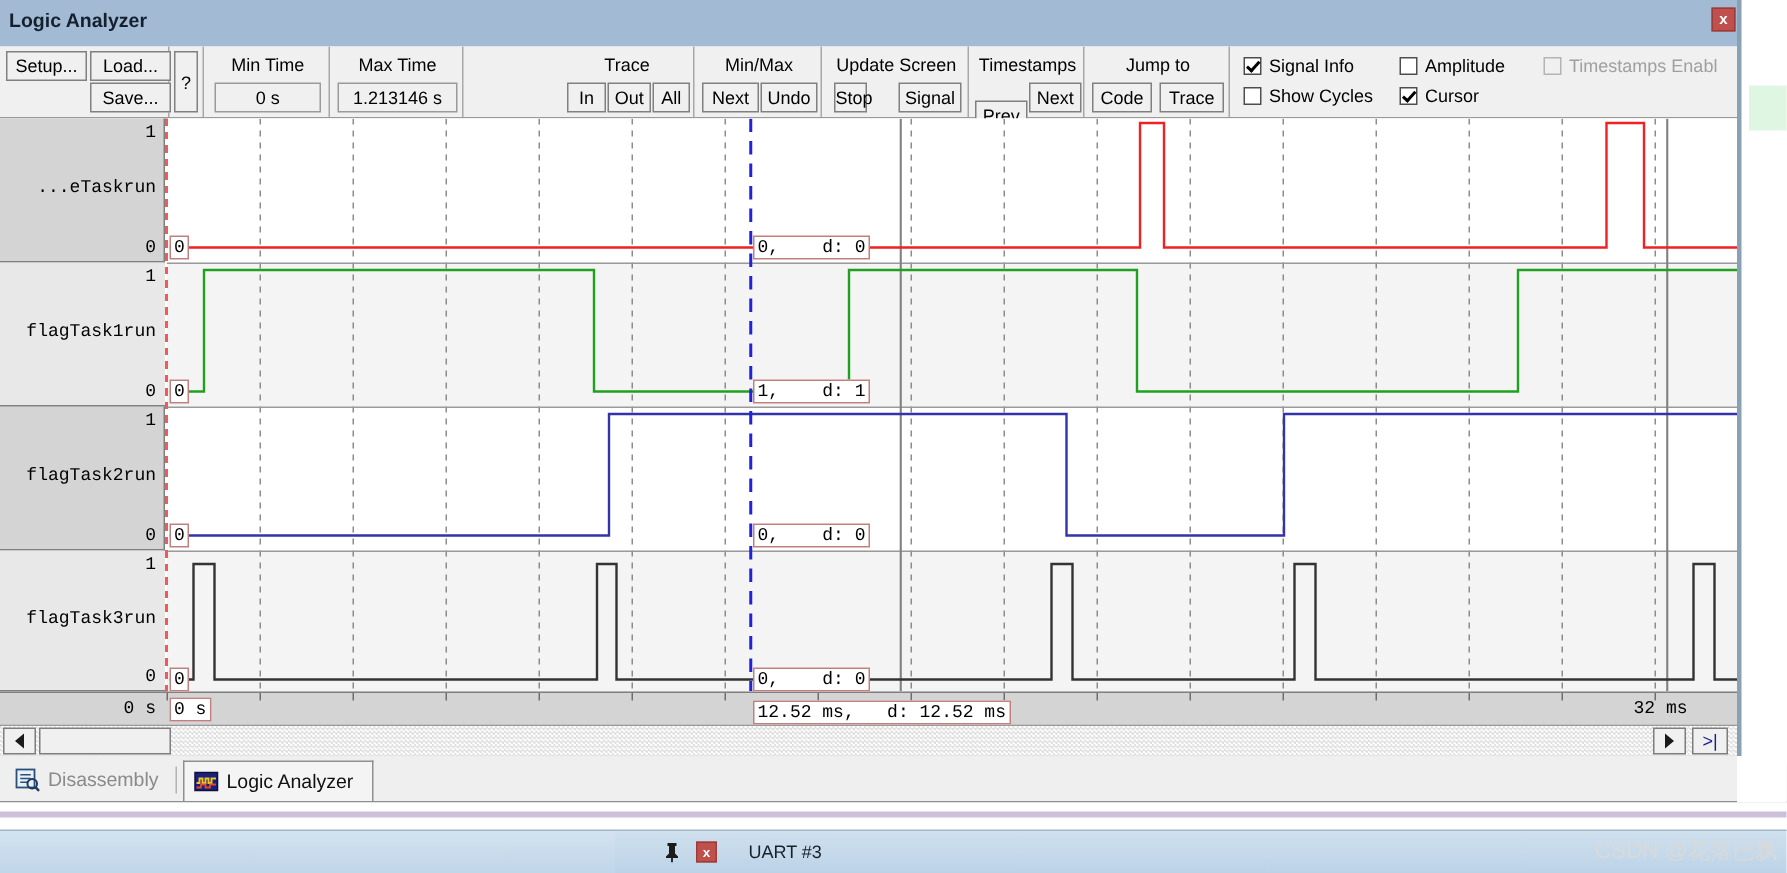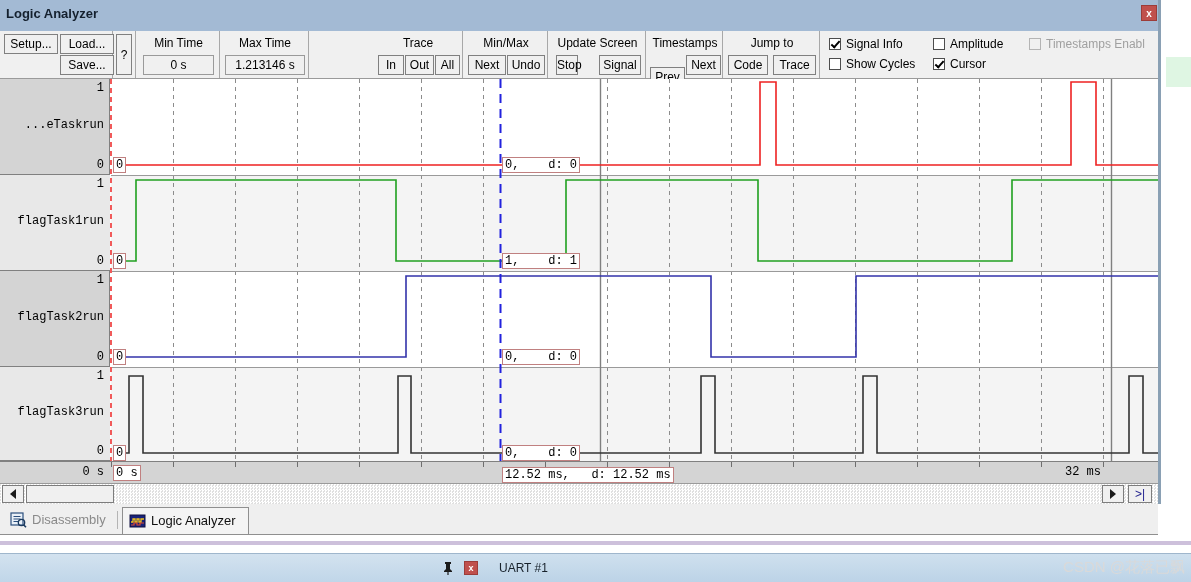--- a/index.html
+++ b/index.html
@@ -50,21 +50,21 @@
 
   .valbox{position:absolute;background:#ffffff;border:1px solid #c08080;
     font-family:"Liberation Mono",monospace;font-size:12px;color:#000;line-height:14px;height:16px;
     padding:0 2px;box-sizing:border-box;white-space:pre;z-index:8;}
 
   
   .ruler{position:absolute;left:0;top:382px;width:1158px;height:22px;background:#d4d4d4;
     border-top:1px solid #808080;box-sizing:border-box;}
   .ruler .r0{position:absolute;left:0;width:104px;top:3px;text-align:right;
     font-family:"Liberation Mono",monospace;font-size:12px;}
-  .ruler .rmax{position:absolute;top:3px;font-family:"Liberation Mono",monospace;font-size:12px;}
+  .ruler .rmax{position:absolute;top:3px;font-family:"Liberation Mono",monospace;font-size:12px;margin-left:24px;}
   .tick{position:absolute;top:0;width:1px;height:5px;background:#6e6e6e;}
 
   
   .hscroll{position:absolute;left:0;top:483px;width:1158px;height:21px;background:#efefef;
     border-top:1px solid #9a9a9a;box-sizing:border-box;}
   .hs-track{position:absolute;left:0;top:0;width:1158px;height:20px;
     background:repeating-conic-gradient(#ffffff 0 25%,#e0e0e0 0 50%) 0 0/3px 3px;}
   .sbtn{position:absolute;top:1px;width:22px;height:18px;background:#f0f0f0;border:1px solid #7d7d7d;
     box-sizing:border-box;cursor:pointer;}
   .sbtn .ar{position:absolute;left:50%;top:50%;width:0;height:0;border-style:solid;}
@@ -328,17 +328,17 @@
   <div class="gap"></div>
   <div class="purpline" style="top:541px;"></div>
 
   <div class="statusarea">
     <div class="sa-left"></div>
     <svg class="pinico" viewBox="0 0 12 14">
       <path d="M3 1 h6 v2 h-1 v5 l2 2 v1 H2 v-1 l2 -2 V3 H3 Z" fill="#1b1b1b"></path>
       <line x1="6" y1="11" x2="6" y2="14" stroke="#1b1b1b" stroke-width="1.2"></line>
     </svg>
     <div class="xbtn">x</div>
-    <div class="uart">UART #1</div>
+    <div class="uart">UART #3</div>
     <div class="wmark">CSDN @花落已飘</div>
   </div>
 
 </div>
 
 </body></html>

